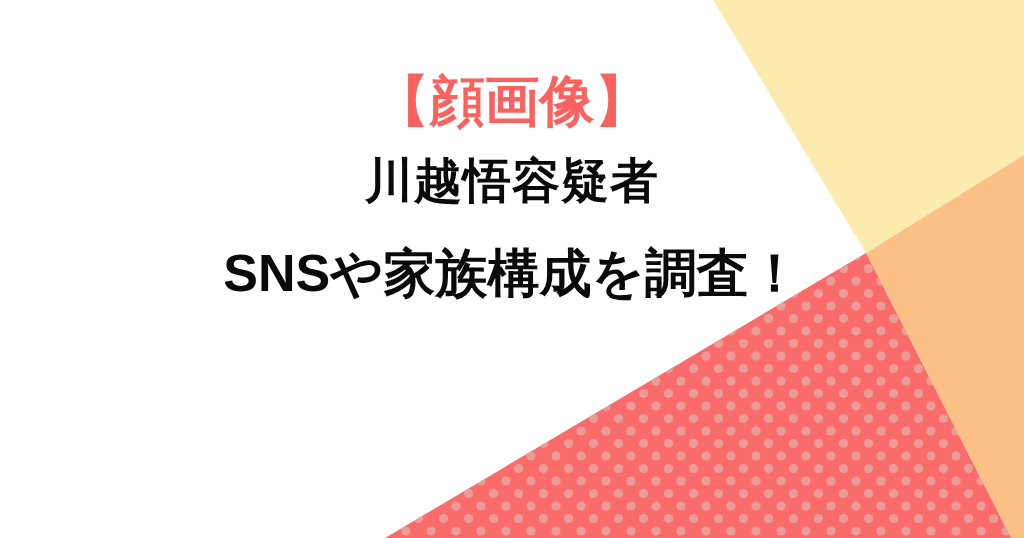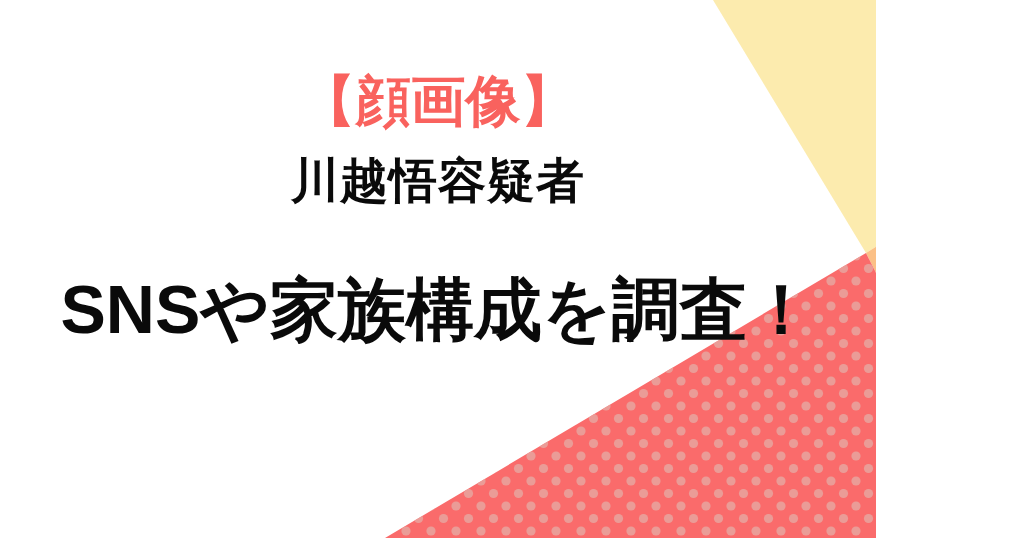--- a/index.html
+++ b/index.html
@@ -57,30 +57,29 @@
     margin-bottom: 42px;
     letter-spacing: 1px;
   }
   .line-3 {
     font-size: 64px;
     color: #5b20e8;
     margin-bottom: 27px;
     letter-spacing: 0px;
   }
   .line-4 {
-    font-size: 68px;
+    font-size: 52px;
     color: #0a0a0a;
     letter-spacing: 0px;
-    margin-top: 28px;
   }
 </style>
 </head>
 <body>
 
-<div id="canvas" style="width: 876px; height: 538px; background: rgb(255, 255, 255);">
+<div id="canvas" style="width: 1024px; height: 538px; background: rgb(255, 255, 255);">
 
   <svg class="bg-layer" viewBox="0 0 1024 538" preserveAspectRatio="none">
     <defs>
       <pattern id="dots" x="0" y="0" width="25" height="25" patternUnits="userSpaceOnUse">
         <circle cx="6" cy="6" r="4.6" fill="#e8a59f" opacity="0.85"></circle>
         <circle cx="18.5" cy="18.5" r="4.6" fill="#e8a59f" opacity="0.85"></circle>
       </pattern>
       <clipPath id="redclip">
         <polygon points="866,253 1011,538 385,538"></polygon>
       </clipPath>

